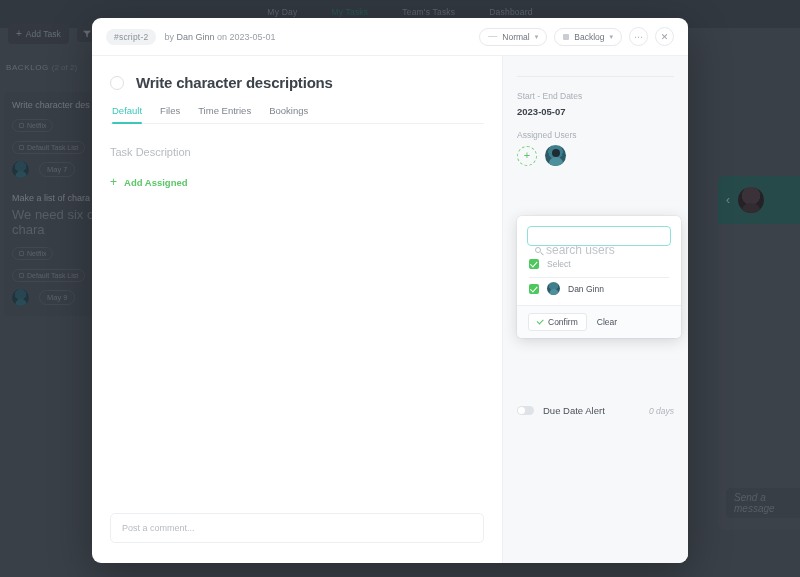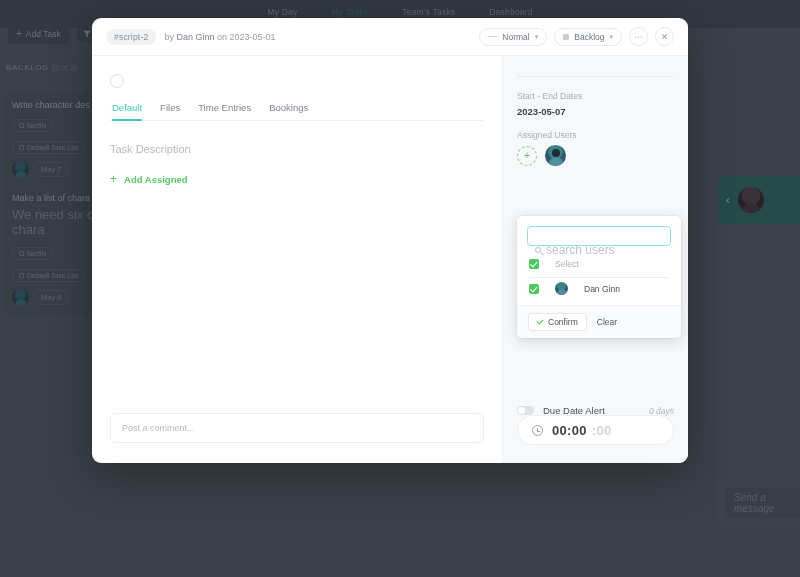--- a/index.html
+++ b/index.html
@@ -54,21 +54,21 @@
     background: #474c55; border-radius: 5px; padding: 8px 8px 10px 8px;
   }
   .bg-card .title { font-size: 9px; color: #9aa0a9; margin-bottom: 4px; }
   .bg-card .sub   { font-size: 13px; color: #767c86; margin-bottom: 5px; }
   .bg-tag {
     display: inline-flex; align-items: center; gap: 3px;
     border: 1px solid #565b64; color: #7d838d;
     font-size: 7px; border-radius: 8px; padding: 2px 6px; margin-bottom: 4px;
   }
   .bg-tag .sq { width: 5px; height: 5px; border: 1px solid #6a707a; border-radius: 1px; }
-  .bg-cardfoot { display: flex; align-items: center; gap: 4px; margin-top: 3px; }
+  .bg-cardfoot { display: flex; align-items: center; gap: 10px; margin-top: 3px; }
   .bg-avatar {
     width: 17px; height: 17px; border-radius: 50%;
     background: radial-gradient(circle at 50% 32%, #2d5866 0 38%, #233d4a 39% 100%);
     position: relative; overflow: hidden;
   }
   .bg-avatar::after {
     content: ""; position: absolute; left: 50%; top: 58%;
     width: 11px; height: 10px; transform: translateX(-50%);
     border-radius: 50% 50% 0 0; background: #33616f;
   }
@@ -101,21 +101,21 @@
     position: absolute; left: 8px; right: -2px; bottom: 12px;
     height: 30px; background: #474c55; border-radius: 5px 0 0 5px;
     display: flex; align-items: center; padding-left: 8px;
   }
   .chat-input span { font-size: 10px; color: #767c86; font-style: italic; }
 
   
   .overlay { position: absolute; inset: 0; background: rgba(30,34,40,0.34); }
 
   .modal {
-    position: absolute; left: 92px; top: 18px; width: 596px; height: 445px;
+    position: absolute; left: 92px; top: 18px; width: 596px; height: 545px;
     background: #ffffff; border-radius: 9px;
     box-shadow: 0 12px 44px rgba(0,0,0,0.30);
     display: flex; flex-direction: column; overflow: hidden; justify-content: flex-end;
   }
 
   .modal-hdr {
     height: 38px; flex: 0 0 38px;
     display: flex; align-items: center; justify-content: space-between;
     padding: 0 14px; border-bottom: 1px solid #eef0f2;
   }
@@ -247,21 +247,21 @@
     width: 6px; height: 6px; border: 1.2px solid #b9bec5; border-radius: 50%;
     position: relative; flex: 0 0 6px;
   }
   .picker-search .mag::after {
     content: ""; position: absolute; right: -3px; bottom: -2px;
     width: 3.5px; height: 1.2px; background: #b9bec5; transform: rotate(45deg);
   }
   .picker-search span { font-size: 12px; color: #bfc4cb; margin-top: 28px; }
 
   .picker-row {
-    display: flex; align-items: center; gap: 16px;
+    display: flex; align-items: center; gap: 8px;
     padding: 5px 12px; font-size: 8.5px;
   }
   .picker-row.select-all { color: #a9aeb6; padding-bottom: 8px; }
   .picker-row.user { color: #4b515a; padding: 4px 12px 10px 12px; }
   .cbx {
     width: 10px; height: 10px; border-radius: 2px; background: #4cc85c;
     flex: 0 0 10px; position: relative;
   }
   .cbx::after {
     content: ""; position: absolute; left: 2.6px; top: 1.2px;
@@ -440,20 +440,21 @@
     </div>
   </div>
 
   <div class="modal-body">
 
     <div class="main-col">
       <div class="main-scroll">
 
         <div class="task-title-row">
           <div class="task-check"></div>
+          <div class="task-title">Write character descriptions</div>
         </div>
 
         <div class="tabs">
           <div class="tab active">Default</div>
           <div class="tab">Files</div>
           <div class="tab">Time Entries</div>
           <div class="tab">Bookings</div>
         </div>
 
         <div class="desc-label">Task Description</div>
@@ -521,22 +522,15 @@
           <div class="clear-btn">Clear</div>
         </div>
       </div>
 
       <div class="alert-row">
         <div class="toggle"></div>
         <div class="alert-label">Due Date Alert</div>
         <div class="alert-val">0 days</div>
       </div>
 
-      <div class="timer-wrap">
-        <div class="timer">
-          <span class="clock"></span>
-          <span class="timer-main">00:00</span>
-          <span class="timer-sec">:00</span>
-        </div>
-      </div>
     </div>
   </div>
 </div>
 
 </body></html>

